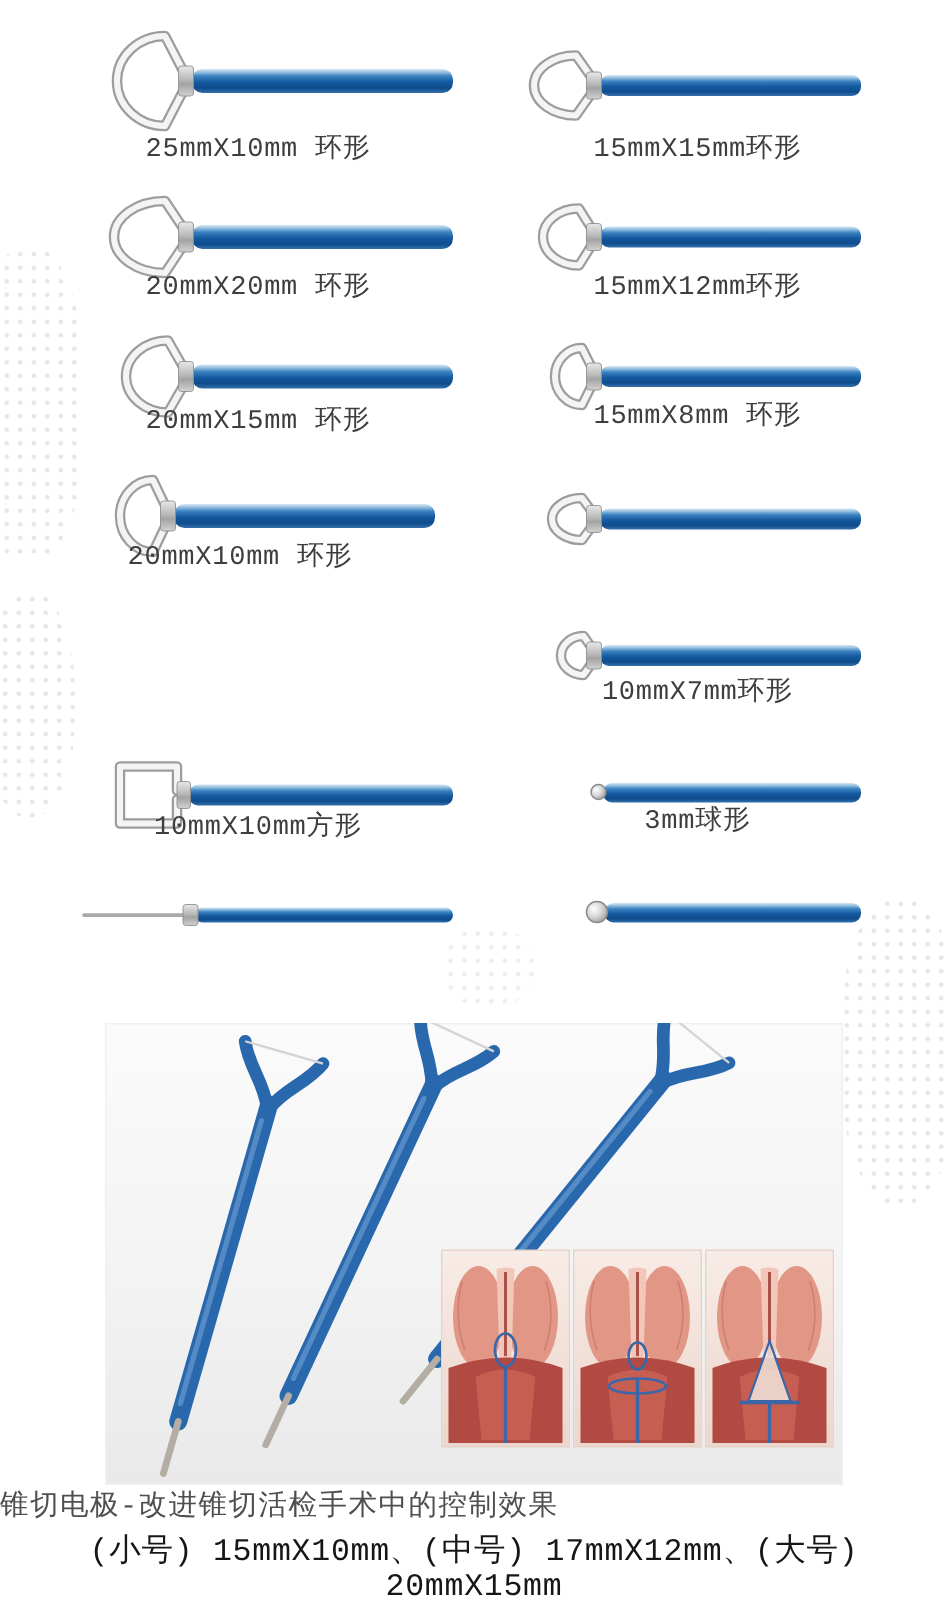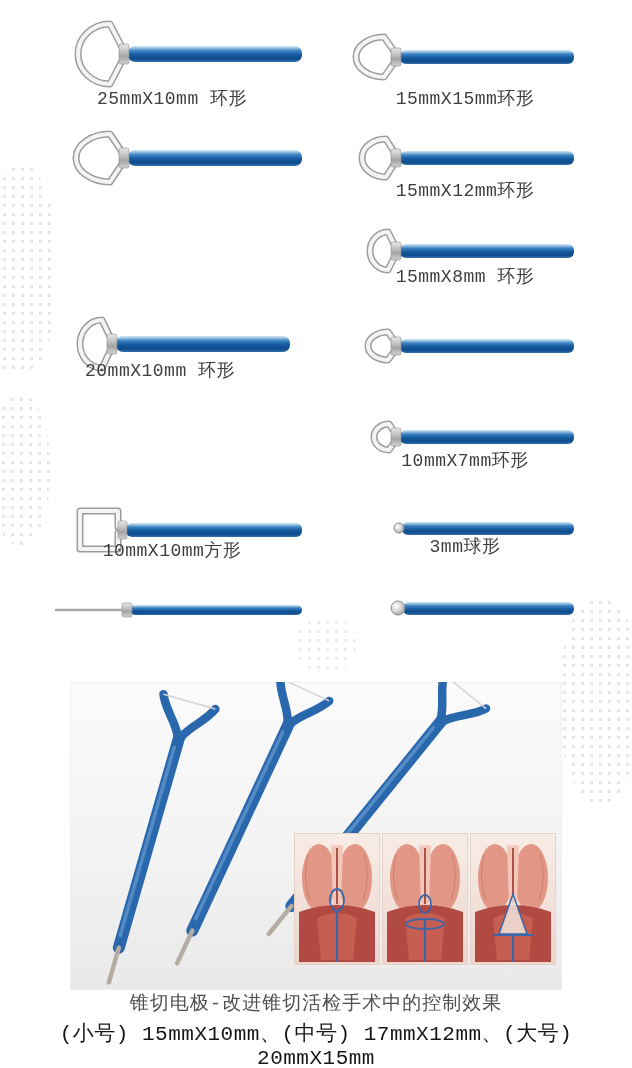--- a/index.html
+++ b/index.html
@@ -24,21 +24,21 @@
   .rod{stroke:#2a68ae;stroke-width:12;stroke-linecap:round;}
   .rod-hl{stroke:#5c92c9;stroke-width:3.5;stroke-linecap:round;opacity:.85;}
   .arm{stroke:#2a68ae;stroke-width:8.5;stroke-linecap:round;fill:none;}
   .cutwire{stroke:#d4d4d4;stroke-width:1.5;}
   .mtip{stroke:#b3ada3;stroke-width:4.5;stroke-linecap:round;}
   .anat{position:absolute;width:84px;height:130px;top:152px;background:#f6e9e3;
         box-shadow:0 0 0 1px #e6d2c9;}
   .anat svg{display:block;}
   .tool{stroke:#3b66a8;stroke-width:2.2;fill:none;}
   .toolo{stroke:#3b66a8;stroke-width:1.8;fill:none;}
-  .caption1{position:absolute;left:0;right:0;top:990px;text-align:center;
+  .caption1{position:absolute;left:0;right:0;top:990px;
             font-size:19px;color:#4f4f4f;letter-spacing:1px;}
   .caption2{position:absolute;left:0;right:0;top:1019px;text-align:center;
             font-size:21px;color:#161616;letter-spacing:.5px;}
 </style>
 </head>
 <body>
 
 <div class="page">
 
   <svg width="0" height="0" style="position:absolute" aria-hidden="true">
@@ -84,22 +84,32 @@
     <div class="lbl">25mmX10mm 环形</div>
   </div>
 
   <div class="item" style="left:38px;top:120px;width:268px;height:82px">
     <svg width="268" height="76" viewBox="0 0 268 76">
       <path class="wire-o" d="M 86,35 L 72,14 A 34 24 0 0 0 72,62 L 86,41"></path>
       <path class="wire-i" d="M 86,35 L 72,14 A 34 24 0 0 0 72,62 L 86,41"></path>
       <rect class="shaft" x="90" y="30" width="174" height="16" rx="7"></rect>
       <rect class="hub" x="81" y="28" width="10" height="20" rx="2"></rect>
     </svg>
-  </div>
-
+    <div class="lbl">20mmX20mm 环形</div>
+  </div>
+
+  <div class="item" style="left:38px;top:213px;width:268px;height:78px">
+    <svg width="268" height="76" viewBox="0 0 268 76">
+      <path class="wire-o" d="M 86,35 L 74,14 A 28 24 0 0 0 74,62 L 86,41"></path>
+      <path class="wire-i" d="M 86,35 L 74,14 A 28 24 0 0 0 74,62 L 86,41"></path>
+      <rect class="shaft" x="90" y="30" width="174" height="16" rx="7"></rect>
+      <rect class="hub" x="81" y="28" width="10" height="20" rx="2"></rect>
+    </svg>
+    <div class="lbl">20mmX15mm 环形</div>
+  </div>
 
   <div class="item" style="left:26px;top:306px;width:268px;height:76px">
     <svg width="268" height="76" viewBox="0 0 268 76">
       <path class="wire-o" d="M 86,35 L 76,14 A 22 24 0 0 0 76,62 L 86,41"></path>
       <path class="wire-i" d="M 86,35 L 76,14 A 22 24 0 0 0 76,62 L 86,41"></path>
       <rect class="shaft" x="90" y="30" width="174" height="16" rx="7"></rect>
       <rect class="hub" x="81" y="28" width="10" height="20" rx="2"></rect>
     </svg>
     <div class="lbl">20mmX10mm 环形</div>
   </div>

